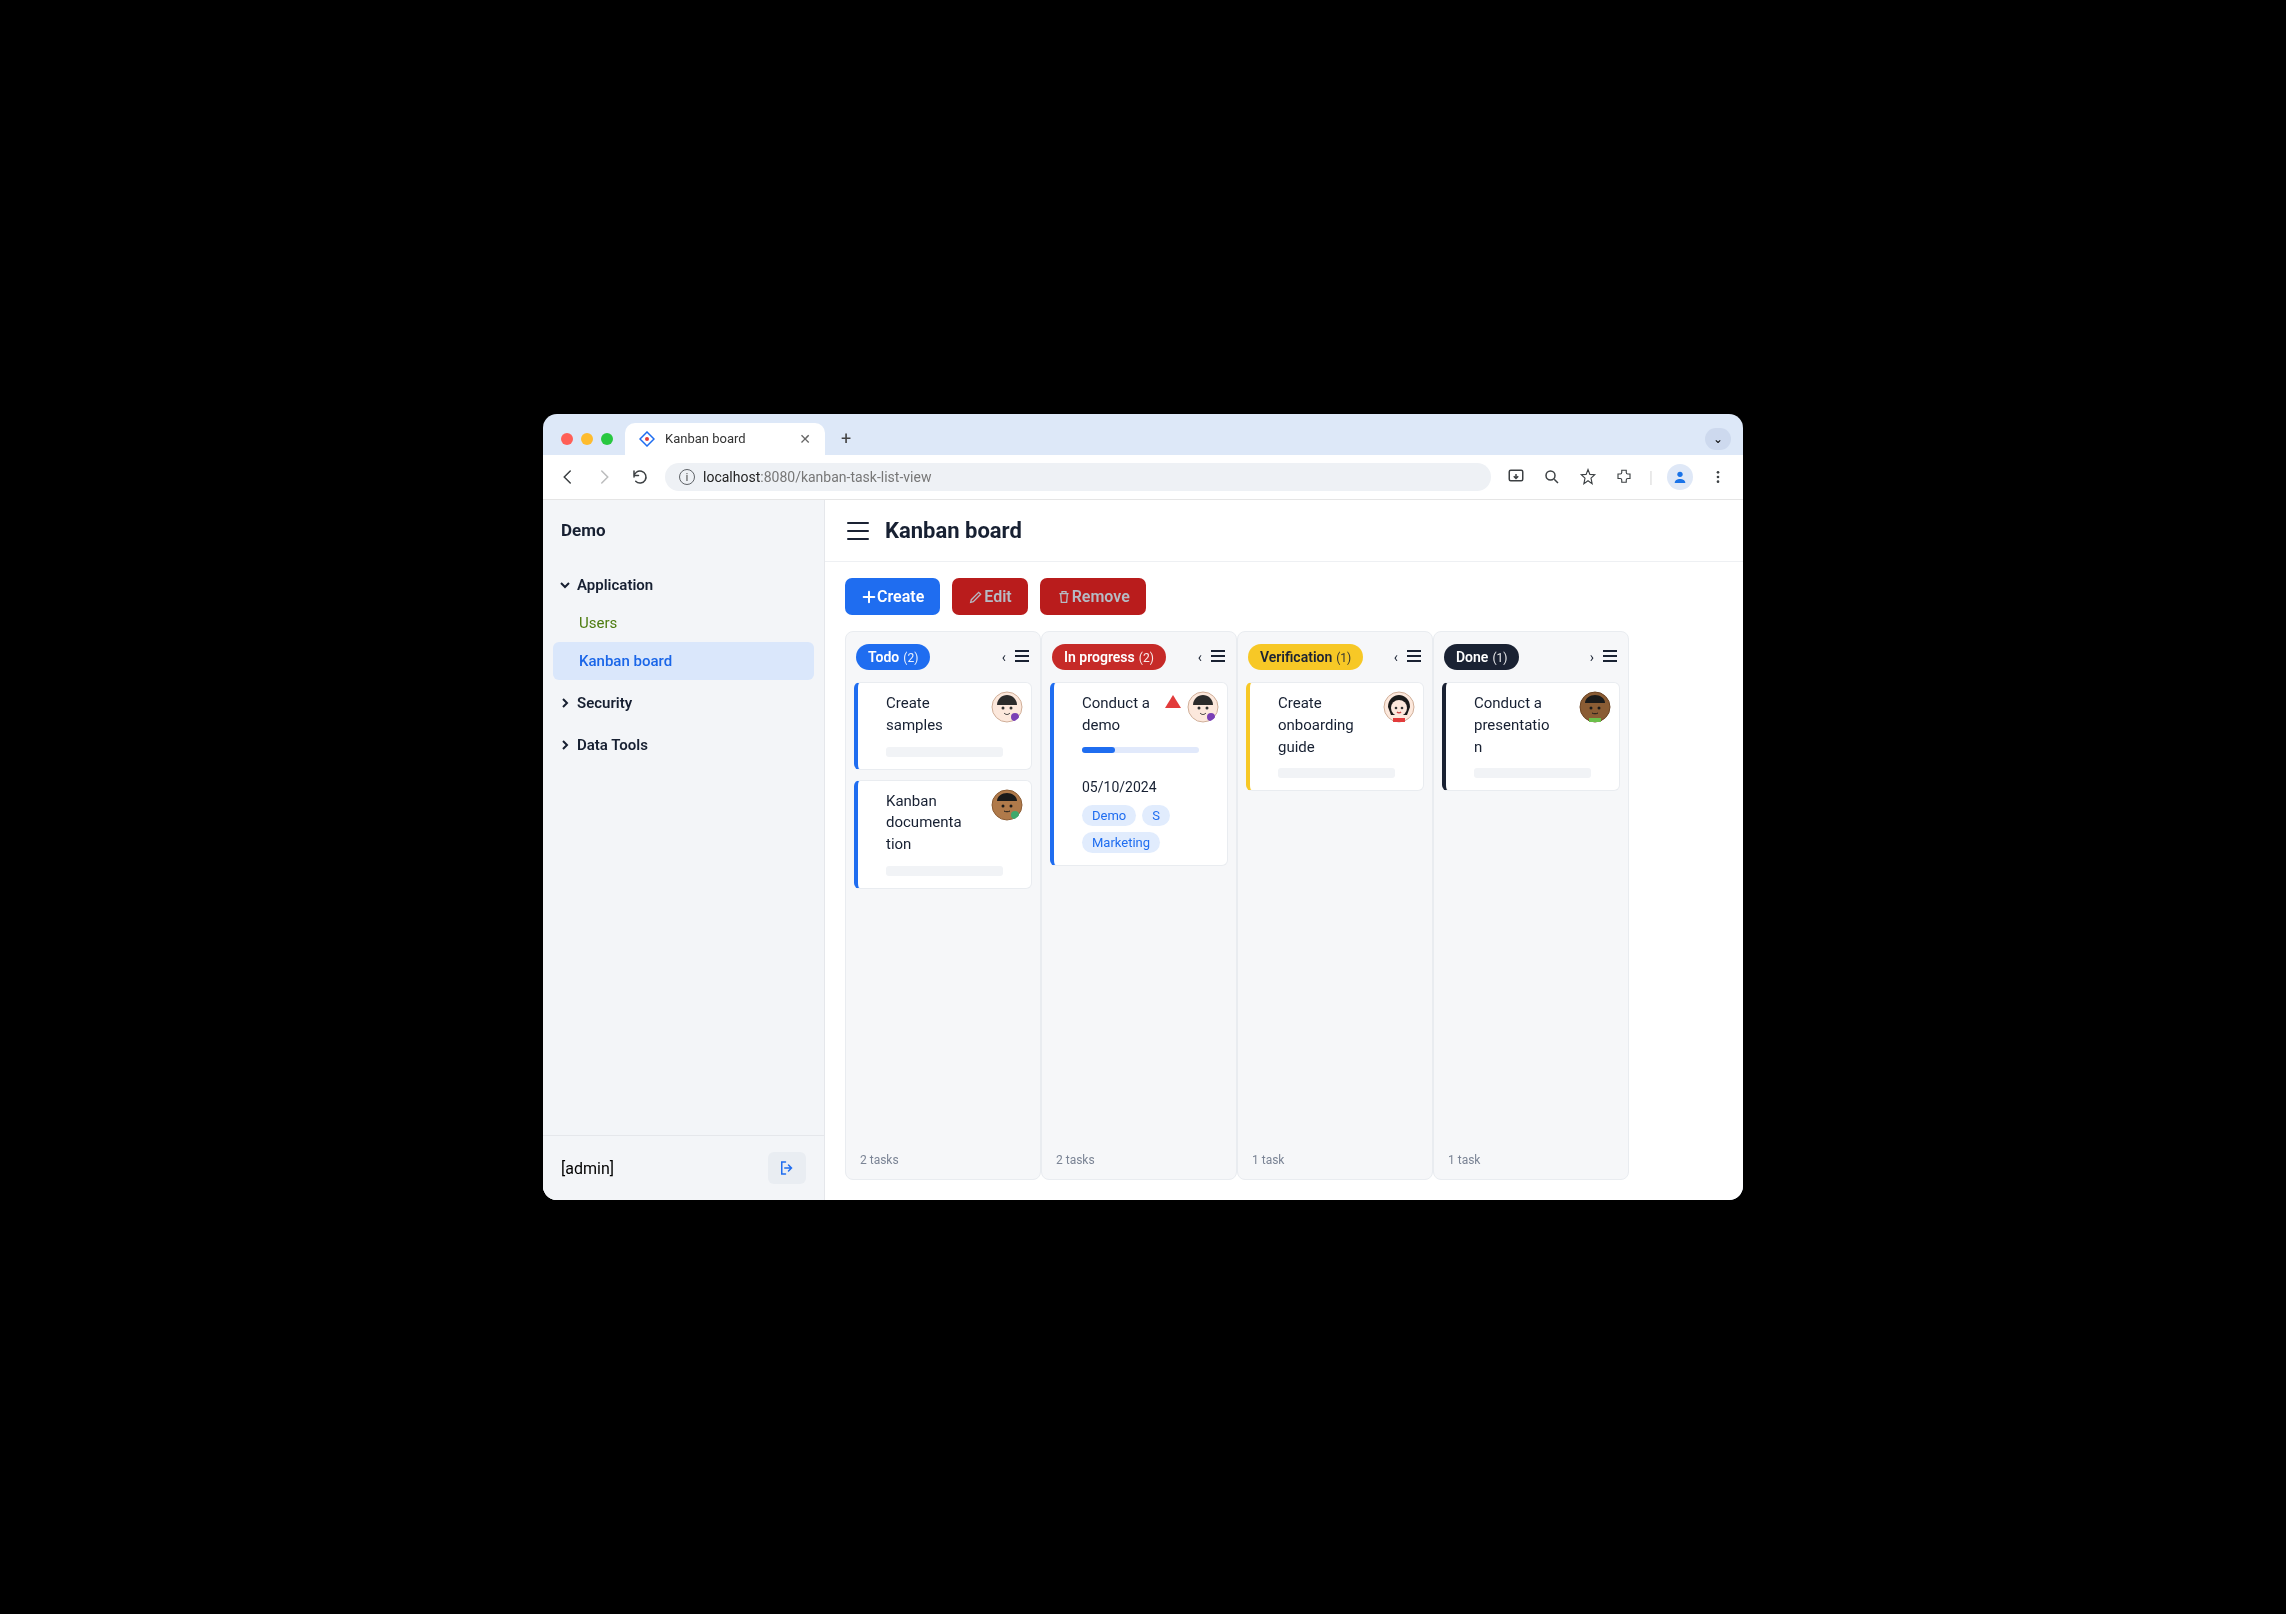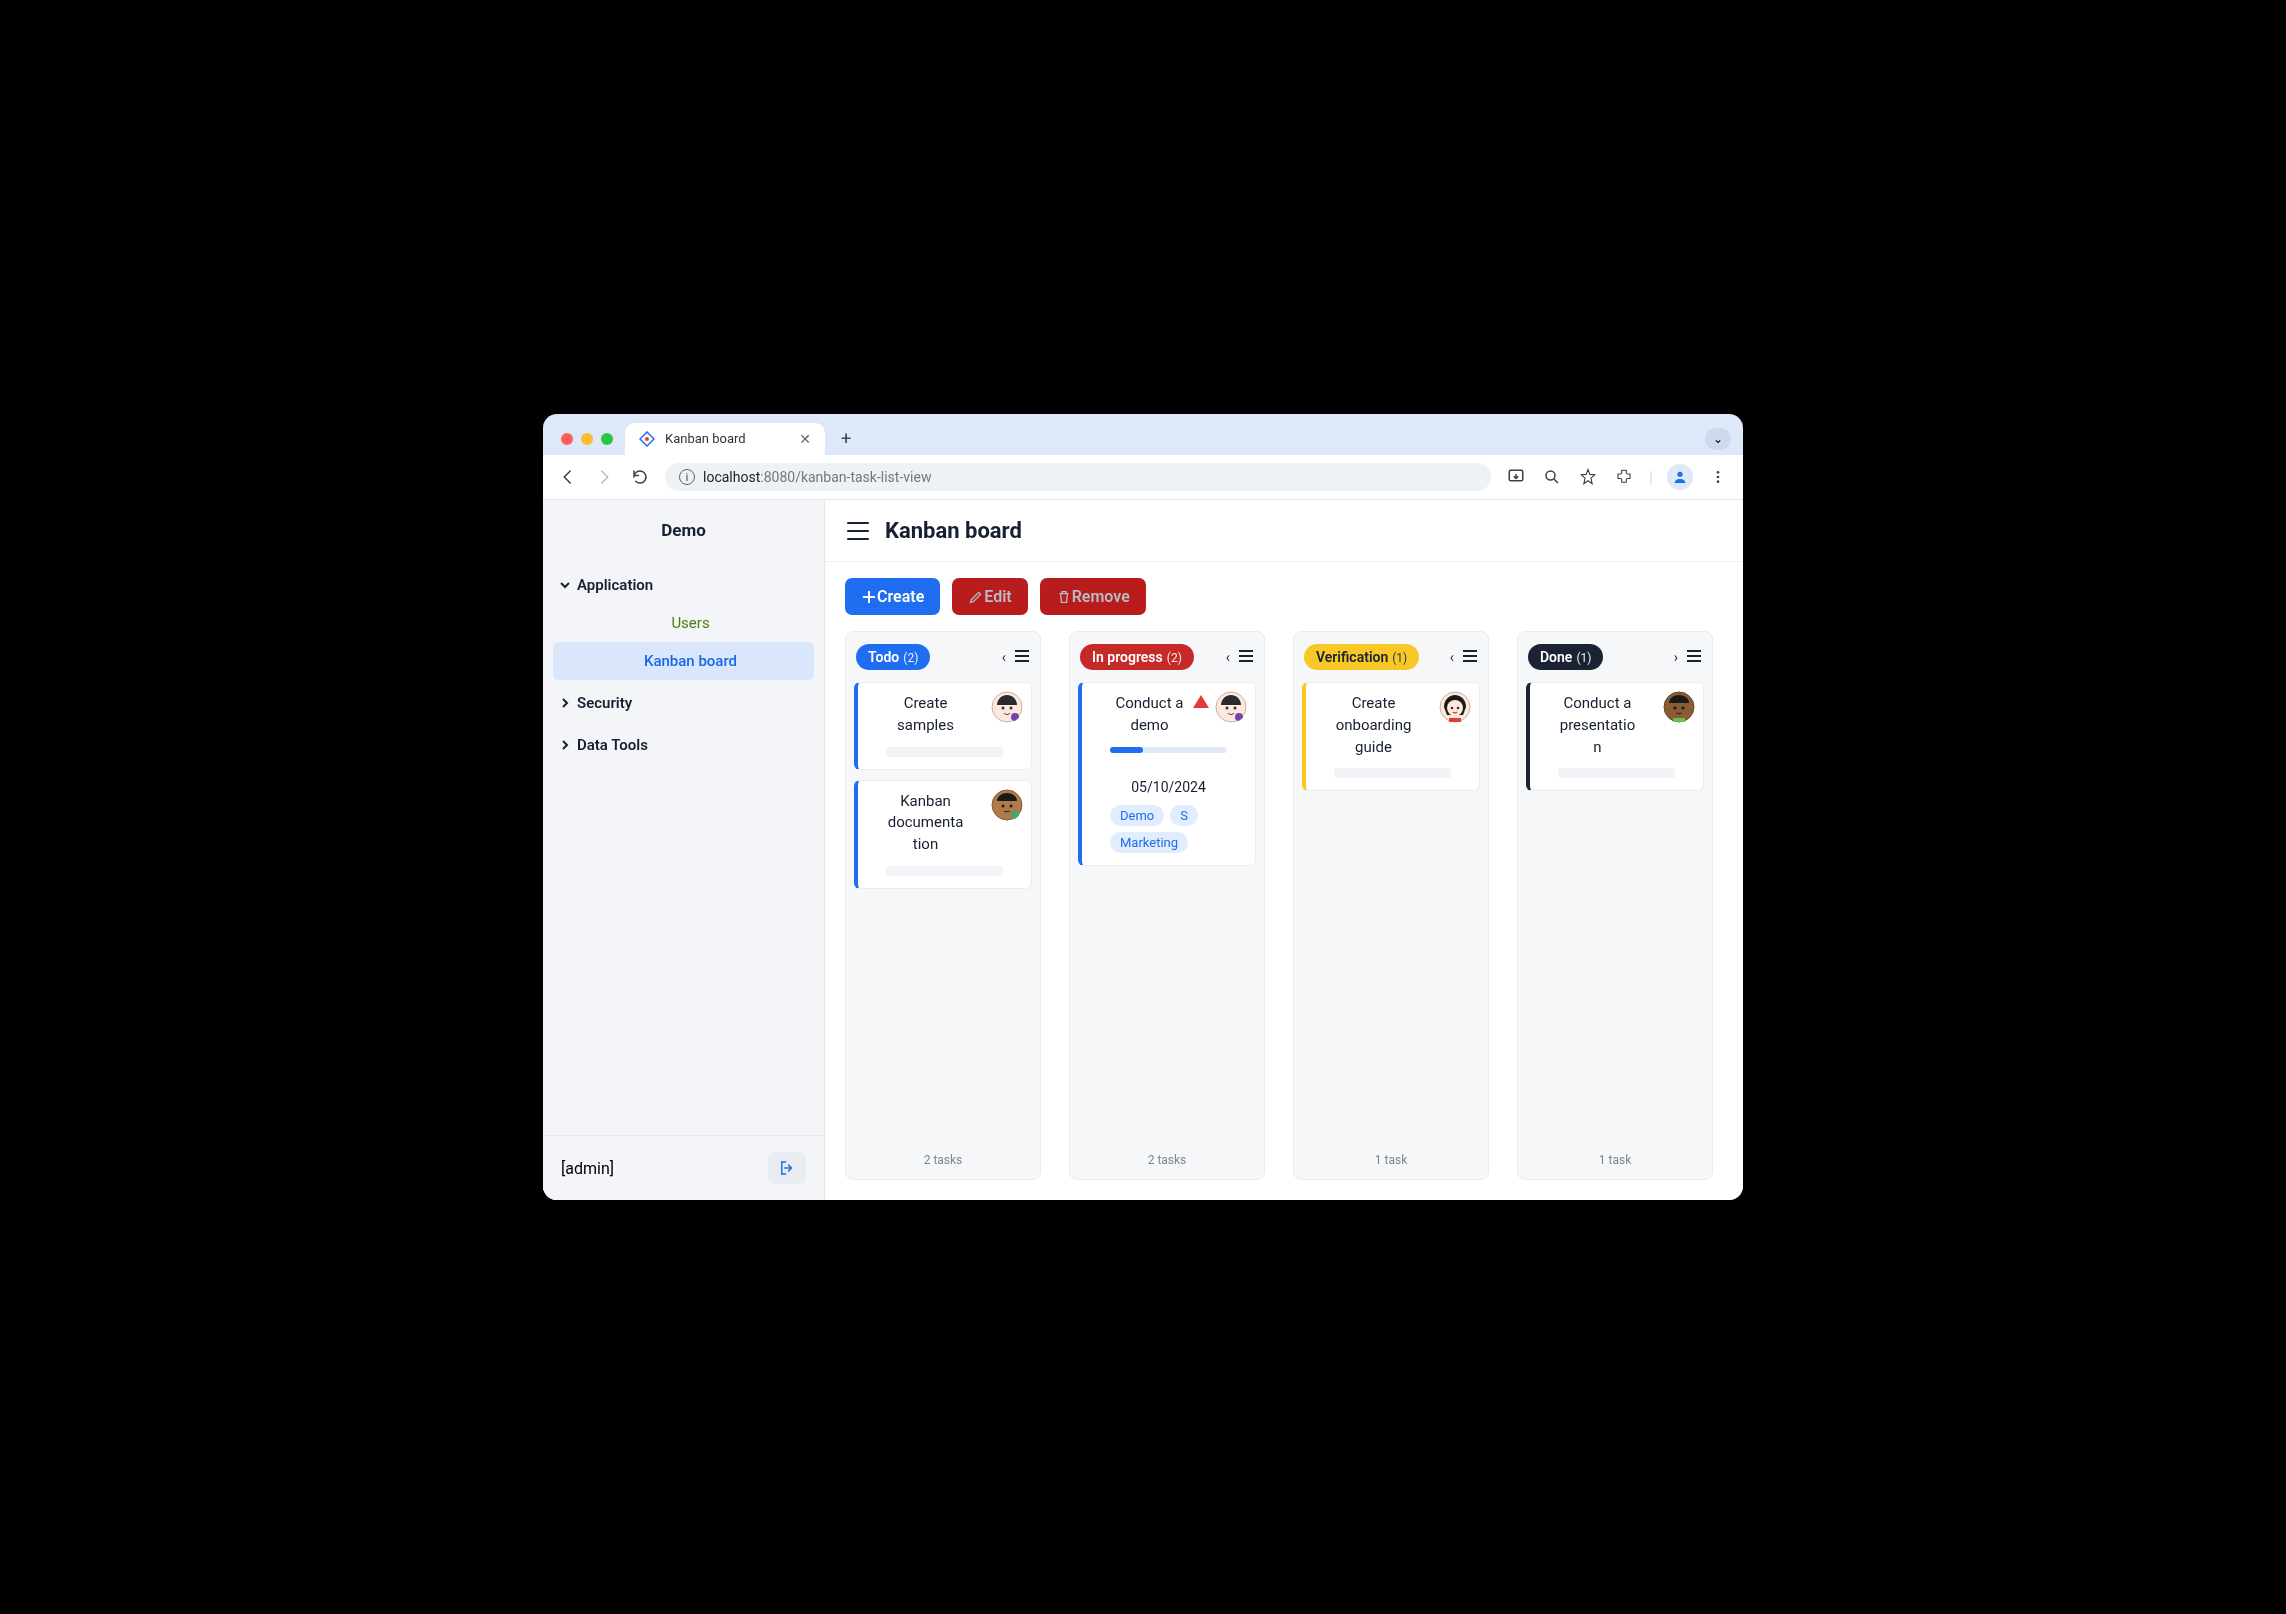--- a/index.html
+++ b/index.html
@@ -1,17 +1,17 @@
 <!DOCTYPE html>
 <html><head>
 <meta charset="utf-8">
 <style>
 * { box-sizing: border-box; margin: 0; padding: 0; }
 body { font-family: -apple-system, BlinkMacSystemFont, "Segoe UI", Roboto, Helvetica, Arial, sans-serif; background: #000; display: flex; align-items: center; justify-content: center; min-height: 100vh; }
-.browser { width: 1200px; background: #dde8f8; border-radius: 14px; overflow: hidden; box-shadow: 0 20px 60px rgba(0,0,0,0.5); text-align: center; }
+.browser { width: 1200px; background: #dde8f8; border-radius: 14px; overflow: hidden; box-shadow: 0 20px 60px rgba(0,0,0,0.5); }
 
 
 .tab-strip { display: flex; align-items: center; padding: 8px 12px 0; gap: 6px; }
 .traffic { display: flex; gap: 8px; padding: 0 6px; }
 .dot { width: 12px; height: 12px; border-radius: 50%; }
 .dot.red { background: #ff5f57; } .dot.yel { background: #febc2e; } .dot.grn { background: #28c840; }
 .tab { background: #fff; border-radius: 10px 10px 0 0; padding: 8px 14px; display: flex; align-items: center; gap: 10px; font-size: 13px; color: #333; min-width: 200px; }
 .tab-favicon { width: 16px; height: 16px; display: inline-flex; align-items: center; justify-content: center; }
 .tab-close { margin-left: auto; color: #666; font-size: 14px; cursor: pointer; }
 .newtab { color: #444; padding: 6px 10px; font-size: 18px; }
@@ -42,21 +42,21 @@
 .main-header { display: flex; align-items: center; gap: 16px; padding: 18px 22px; border-bottom: 1px solid #eef0f3; }
 .hamburger { width: 22px; height: 18px; display: flex; flex-direction: column; justify-content: space-between; cursor: pointer; }
 .hamburger span { height: 2px; background: #1a2233; border-radius: 1px; }
 .main-title { font-size: 22px; font-weight: 700; color: #172032; }
 
 .actions { display: flex; gap: 12px; padding: 16px 20px; }
 .btn { display: inline-flex; align-items: center; gap: 0; border-radius: 7px; padding: 9px 16px; font-size: 16px; font-weight: 600; cursor: pointer; }
 .btn.primary { background: #1f6df0; color: #fff; }
 .btn.secondary { background: #b91c1c; color: #b6bbc4; cursor: default; }
 
-.board { display: flex; gap: 28px; padding: 0 20px 20px; overflow-x: auto; flex: 1; }
+.board { display: flex; gap: 0; padding: 0 20px 20px; overflow-x: auto; flex: 1; }
 .col { width: 196px; flex-shrink: 0; background: #f6f7f9; border: 1px solid #e9ecf0; border-radius: 8px; display: flex; flex-direction: column; }
 .col-header { display: flex; align-items: center; gap: 6px; padding: 12px 10px; }
 .col-badge { border-radius: 999px; padding: 5px 12px; font-size: 14px; font-weight: 600; color: #fff; display: inline-flex; align-items: baseline; gap: 4px; }
 .col-badge .cnt { font-size: 12px; opacity: .9; font-weight: 400; }
 .col-nav { margin-left: auto; display: flex; align-items: center; gap: 8px; }
 .col-nav .navbtn { color: #1a2233; cursor: pointer; font-size: 14px; }
 .cards { padding: 0 8px; display: flex; flex-direction: column; gap: 10px; overflow-y: auto; flex: 1; }
 .card { background: #fff; border: 1px solid #e9ecf0; border-radius: 6px; border-left: 4px solid; padding: 10px 28px 12px; position: relative; cursor: pointer; }
 .card-title { font-size: 15px; color: #172032; padding-right: 38px; word-break: break-word; line-height: 1.45; }
 .card-assignee { position: absolute; top: 8px; right: 8px; width: 32px; height: 32px; border-radius: 50%; }

